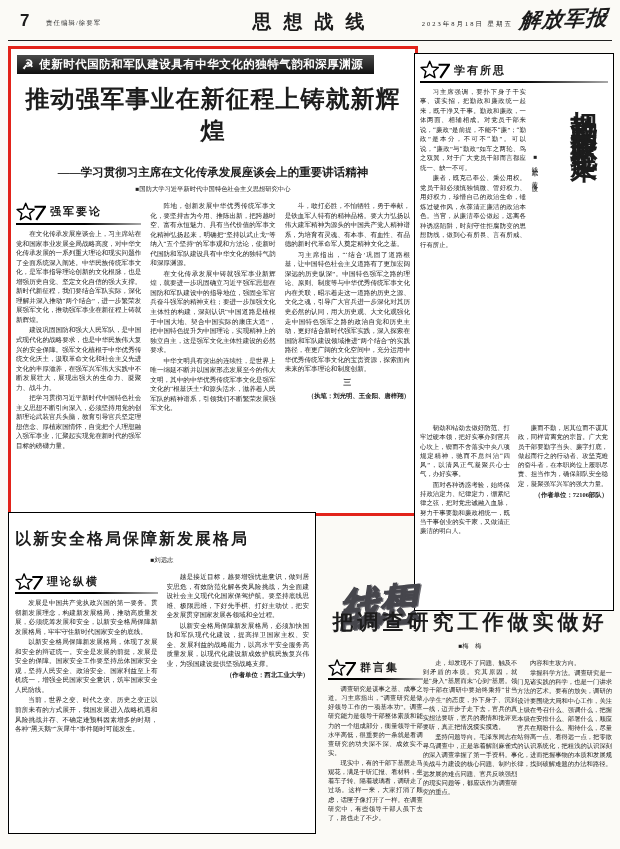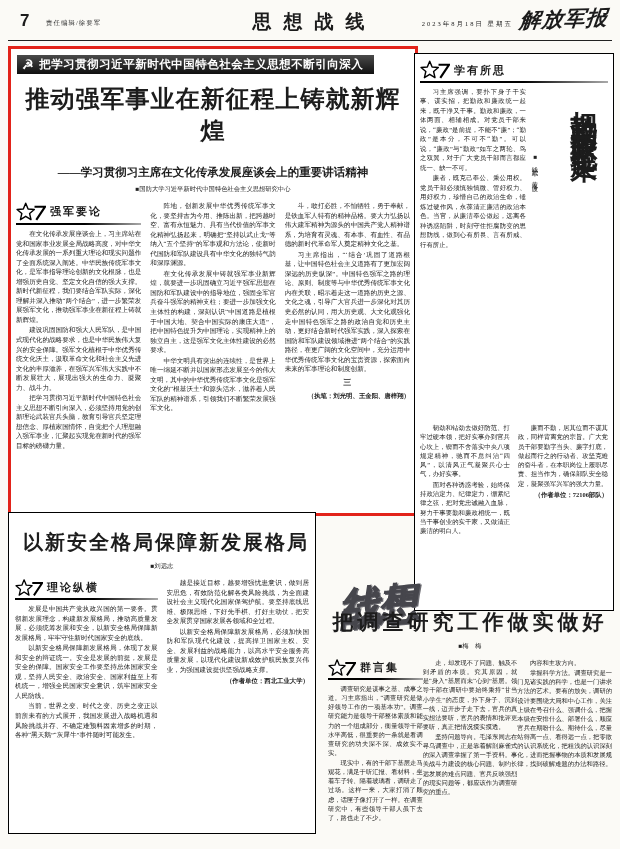--- a/index.html
+++ b/index.html
@@ -57,22 +57,22 @@
                font-size:6.3px;letter-spacing:2px;color:#222;}
   .study-lower{display:flex;gap:8px;margin-top:6px;height:172px;overflow:hidden;}
   .study-lower .col{font-size:6.4px;}
   
   .seal{position:absolute;left:325px;top:506px;width:98px;height:96px;
         display:flex;flex-direction:row-reverse;justify-content:center;align-items:center;
         transform:rotate(-5deg);}
   .seal span{writing-mode:vertical-rl;font-size:41px;font-weight:bold;font-style:italic;
              color:#46464c;line-height:.95;letter-spacing:-4px;text-shadow:1px 1px 0 #6a6a70;}
   
-  .mid-headline{margin-top:10px;text-align:right;font-family:"Liberation Sans",sans-serif;
-                font-weight:bold;font-size:20px;letter-spacing:2px;}
+  .mid-headline{margin-top:10px;text-align:left;font-family:"Liberation Sans",sans-serif;
+                font-weight:bold;font-size:16px;letter-spacing:2px;}
   .small-byline{margin-top:6px;text-align:center;font-size:6.4px;color:#222;}
   .mid-body{height:226px;}
   .res-headline{text-align:center;font-family:"Liberation Sans",sans-serif;font-weight:bold;
                 font-size:21px;letter-spacing:4px;}
   .res-body{height:186px;gap:0;}
   .res-body .col{font-size:6.3px;}
   svg.star{display:block;}
 </style>
 </head>
 <body>
@@ -82,26 +82,26 @@
   <div class="editor">责任编辑/徐要军</div>
   <div class="section-title">思想战线</div>
   <div class="dateline">2023年8月18日 星期五</div>
   <div class="masthead">解放军报</div>
 </div>
 <div class="header-rule"></div>
 
 <div class="red-box">
   <div class="banner">
     <span class="emblem">☭</span>
-    <span>把学习贯彻习近平新时代中国特色社会主义思想不断引向深入</span>
+    <span>使新时代国防和军队建设具有中华文化的独特气韵和深厚渊源</span>
   </div>
   <div class="main-headline">推动强军事业在新征程上铸就新辉煌</div>
   <div class="main-subtitle">——学习贯彻习主席在文化传承发展座谈会上的重要讲话精神</div>
   <div class="main-byline">■国防大学习近平新时代中国特色社会主义思想研究中心</div>
-  <div class="cols" style="height:344px;justify-content:flex-end;">
+  <div class="cols" style="height:344px;">
     <div class="col">
       <div class="badge">
         <svg class="star" width="30" height="20" viewBox="0 0 34 22">
           <polygon points="11,1 13.7,7.6 20.8,8.1 15.4,12.7 17,19.7 11,15.9 5,19.7 6.6,12.7 1.2,8.1 8.3,7.6" fill="#fff" stroke="#000" stroke-width="1.6" stroke-linejoin="round"></polygon>
           <path d="M21,5 L33,5 L23,20" fill="none" stroke="#000" stroke-width="2.4"></path>
         </svg>
         <span class="badge-label">强军要论</span>
       </div>
       <div class="badge-rule"></div>
       <div>

